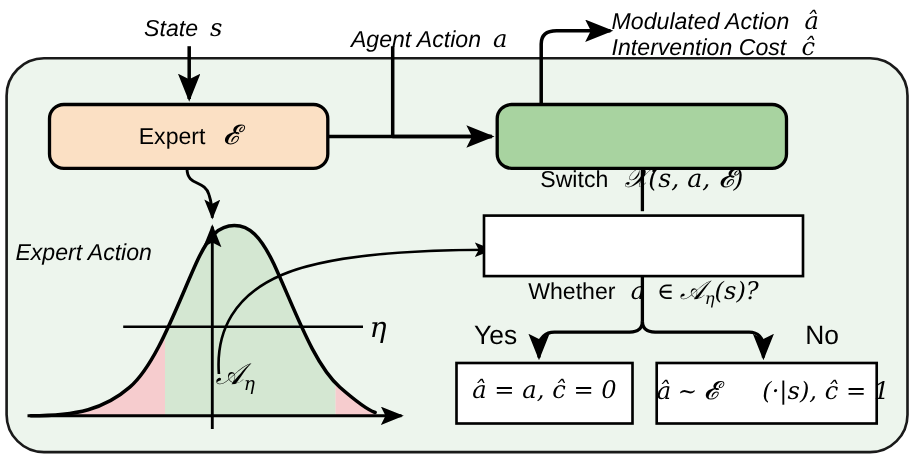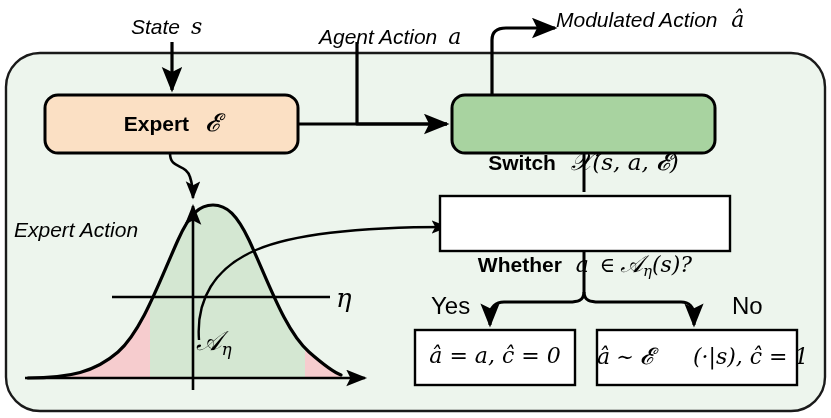--- a/index.html
+++ b/index.html
@@ -6,21 +6,21 @@
   body{width:831px;height:418px;overflow:hidden;
        font-family:"Liberation Sans","DejaVu Sans",sans-serif;}
   #root{position:relative;width:688px;height:418px;}
   svg#scene{position:absolute;left:0;top:0;width:831px;height:418px;display:block;}
 
   .lbl{position:absolute;white-space:nowrap;color:#000;}
   .italic-lbl{font-style:italic;font-weight:400;font-size:21px;
               font-family:"Liberation Sans","DejaVu Sans",sans-serif;}
   .math{font-family:"DejaVu Serif","Liberation Serif",serif;font-style:italic;}
   .boxtext{font-size:21px;color:#000;line-height:1;}
-  .plain{font-family:"Liberation Sans","DejaVu Sans",sans-serif;font-style:normal;font-weight:bold;}
+  .plain{font-family:"Liberation Sans","DejaVu Sans",sans-serif;font-style:normal;}
   .cal{font-family:"DejaVu Serif","Liberation Serif",serif;font-style:italic;}
   .yesno{font-size:24px;font-style:normal;margin-left:26px;}
 </style>
 </head>
 <body>
 
 <div id="root">
 
   <svg id="scene" viewBox="0 0 831 418">
     <defs>
@@ -93,20 +93,24 @@
   <div class="lbl italic-lbl" style="left:291px;top:24px;margin-left:28px;">
     <span>Agent Action</span>
     <span class="math" style="font-size:22px;margin-left:5px;">a</span>
   </div>
 
   <div class="lbl italic-lbl" style="left:556px;top:7px;">
     <span>Modulated Action</span>
     <span class="math" style="font-size:22px;margin-left:8px;">â</span>
   </div>
 
+  <div class="lbl italic-lbl" style="left:556px;top:31px;">
+    <span>Intervention Cost</span>
+    <span class="math" style="font-size:22px;margin-left:8px;">ĉ</span>
+  </div>
 
   <div class="lbl boxtext" style="left:45px;top:110px;width:253px;text-align:center;">
     <span class="plain">Expert</span>
     <span class="cal" style="font-size:25px;margin-left:10px;">𝓔</span>
   </div>
 
   <div class="lbl boxtext" style="left:452px;top:109px;width:263px;text-align:center;margin-top:40px;">
     <span class="plain">Switch</span>
     <span class="cal" style="font-size:25px;margin-left:9px;">𝒳</span><span class="math" style="font-size:23px;">(</span><span class="math" style="font-size:23px;">s</span><span class="math" style="font-size:23px;">,&nbsp;</span><span class="math" style="font-size:23px;">a</span><span class="math" style="font-size:23px;">,&nbsp;</span><span class="cal" style="font-size:24px;">𝓔</span><span class="math" style="font-size:23px;">)</span>
   </div>

